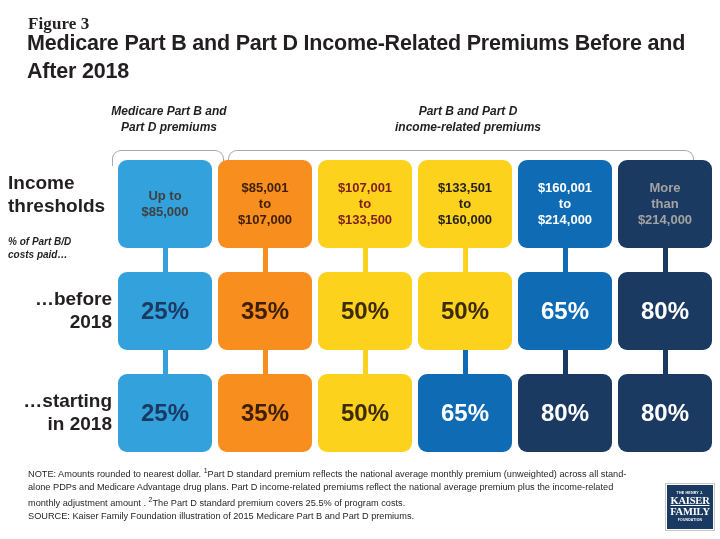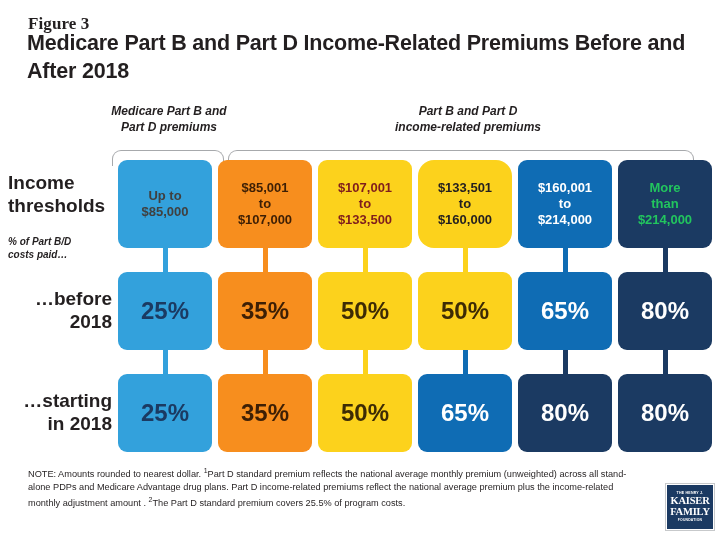--- a/index.html
+++ b/index.html
@@ -74,21 +74,21 @@
   
   #logo{
     position:absolute;left:666px;top:484px;width:46px;height:44px;
     background:#1b3a62;border:1.5px solid #ffffff;
     box-shadow:0 0 0 1px #c7c9cb;
     color:#ffffff;text-align:center;
     display:flex;flex-direction:column;justify-content:center;
     line-height:1;
   }
   #logo .l1{font-size:3.6px;font-weight:bold;letter-spacing:.2px;margin-bottom:1px;}
-  #logo .l2{font-size:10.5px;font-weight:bold;letter-spacing:-.2px;font-family:"Liberation Serif",serif;}
+  #logo .l2{font-size:10.5px;font-weight:bold;letter-spacing:-.2px;font-family:"Liberation Serif",serif;text-decoration:underline;}
   #logo .l3{font-size:10.5px;font-weight:bold;letter-spacing:-.2px;font-family:"Liberation Serif",serif;}
   #logo .l4{font-size:3.4px;font-weight:bold;letter-spacing:.2px;margin-top:2px;}
 </style>
 </head>
 <body>
 
 <div class="figure-label">Figure 3</div>
 <div class="title">Medicare Part B and Part D Income-Related Premiums Before and After 2018</div>
 
 <div class="group-caption nowrap" id="cap-standard">Medicare Part B and
@@ -124,43 +124,44 @@
     <div class="cell pct nowrap" style="left: 218px; top: 374px; width: 94px; height: 78px; background: rgb(247, 142, 30); color: rgb(61, 31, 5);">35%</div>
     <div class="connector" style="left: 362.5px; top: 244px; height: 32px; background: rgb(252, 210, 28);"></div>
     <div class="connector" style="left: 362.5px; top: 346px; height: 32px; background: rgb(252, 210, 28);"></div>
     <div class="cell threshold nowrap" style="left: 318px; top: 160px; width: 94px; height: 88px; background: rgb(252, 210, 28); color: #7f1d1d;">$107,001
 to
 $133,500</div>
     <div class="cell pct nowrap" style="left: 318px; top: 272px; width: 94px; height: 78px; background: rgb(252, 210, 28); color: rgb(61, 43, 5);">50%</div>
     <div class="cell pct nowrap" style="left: 318px; top: 374px; width: 94px; height: 78px; background: rgb(252, 210, 28); color: rgb(61, 43, 5);">50%</div>
     <div class="connector" style="left: 462.5px; top: 244px; height: 32px; background: rgb(252, 210, 28);"></div>
     <div class="connector" style="left: 462.5px; top: 346px; height: 32px; background: rgb(15, 108, 180);"></div>
-    <div class="cell threshold nowrap" style="left: 418px; top: 160px; width: 94px; height: 88px; background: rgb(252, 210, 28); color: rgb(35, 31, 32); border-radius: 16px;">$133,501
+    <div class="cell threshold nowrap" style="left: 418px; top: 160px; width: 94px; height: 88px; background: rgb(252, 210, 28); color: rgb(35, 31, 32);">$133,501
 to
 $160,000</div>
     <div class="cell pct nowrap" style="left: 418px; top: 272px; width: 94px; height: 78px; background: rgb(252, 210, 28); color: rgb(61, 43, 5);">50%</div>
     <div class="cell pct nowrap" style="left: 418px; top: 374px; width: 94px; height: 78px; background: rgb(15, 108, 180); color: rgb(255, 255, 255);">65%</div>
     <div class="connector" style="left: 562.5px; top: 244px; height: 32px; background: rgb(15, 108, 180);"></div>
     <div class="connector" style="left: 562.5px; top: 346px; height: 32px; background: rgb(27, 58, 98);"></div>
     <div class="cell threshold nowrap" style="left: 518px; top: 160px; width: 94px; height: 88px; background: rgb(15, 108, 180); color: rgb(255, 255, 255);">$160,001
 to
 $214,000</div>
     <div class="cell pct nowrap" style="left: 518px; top: 272px; width: 94px; height: 78px; background: rgb(15, 108, 180); color: rgb(255, 255, 255);">65%</div>
     <div class="cell pct nowrap" style="left: 518px; top: 374px; width: 94px; height: 78px; background: rgb(27, 58, 98); color: rgb(255, 255, 255);">80%</div>
     <div class="connector" style="left: 662.5px; top: 244px; height: 32px; background: rgb(27, 58, 98);"></div>
     <div class="connector" style="left: 662.5px; top: 346px; height: 32px; background: rgb(27, 58, 98);"></div>
-    <div class="cell threshold nowrap" style="left: 618px; top: 160px; width: 94px; height: 88px; background: rgb(27, 58, 98); color: #22c55e;">More
+    <div class="cell threshold nowrap" style="left: 618px; top: 160px; width: 94px; height: 88px; background: rgb(27, 58, 98); color: #a3a3a3;">More
 than
 $214,000</div>
     <div class="cell pct nowrap" style="left: 618px; top: 272px; width: 94px; height: 78px; background: rgb(27, 58, 98); color: rgb(255, 255, 255);">80%</div>
     <div class="cell pct nowrap" style="left: 618px; top: 374px; width: 94px; height: 78px; background: rgb(27, 58, 98); color: rgb(255, 255, 255);">80%</div>
   </div>
 
 <div id="notes">
   <span>NOTE: Amounts rounded to nearest dollar. </span><sup>1</sup><span>Part D standard premium reflects the national average monthly premium (unweighted) across all stand-alone PDPs and Medicare Advantage drug plans.  Part D income-related premiums reflect the national average premium plus the income-related monthly adjustment amount .  </span><sup>2</sup><span>The Part D standard premium covers 25.5% of program costs.</span><br>
+  <span>SOURCE: Kaiser Family Foundation illustration of 2015 Medicare Part B and Part D premiums.</span>
 </div>
 
 <div id="logo">
   <div class="l1">THE HENRY J.</div>
   <div class="l2">KAISER</div>
   <div class="l3">FAMILY</div>
   <div class="l4">FOUNDATION</div>
 </div>
 
 </body></html>

